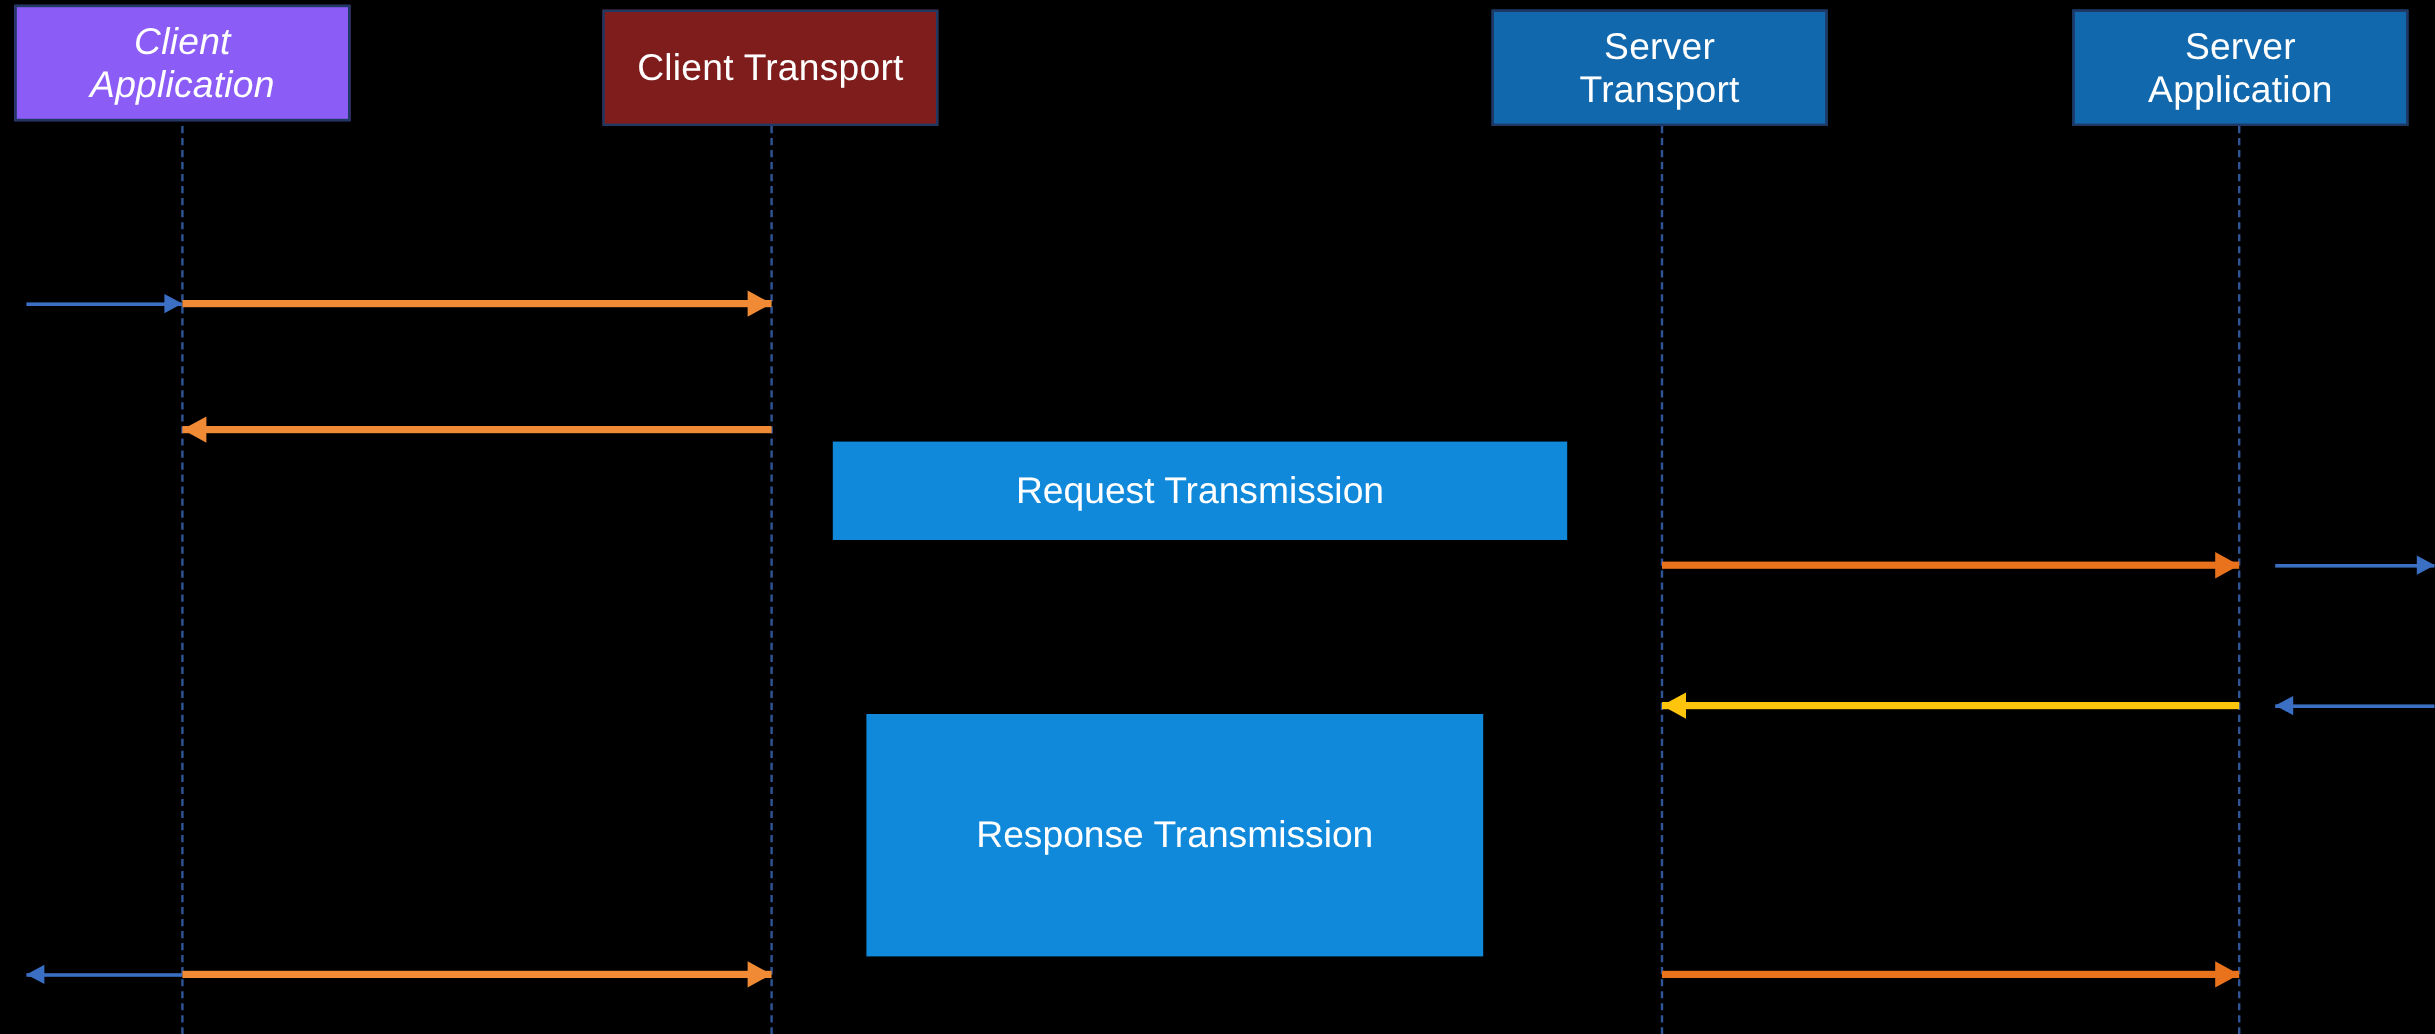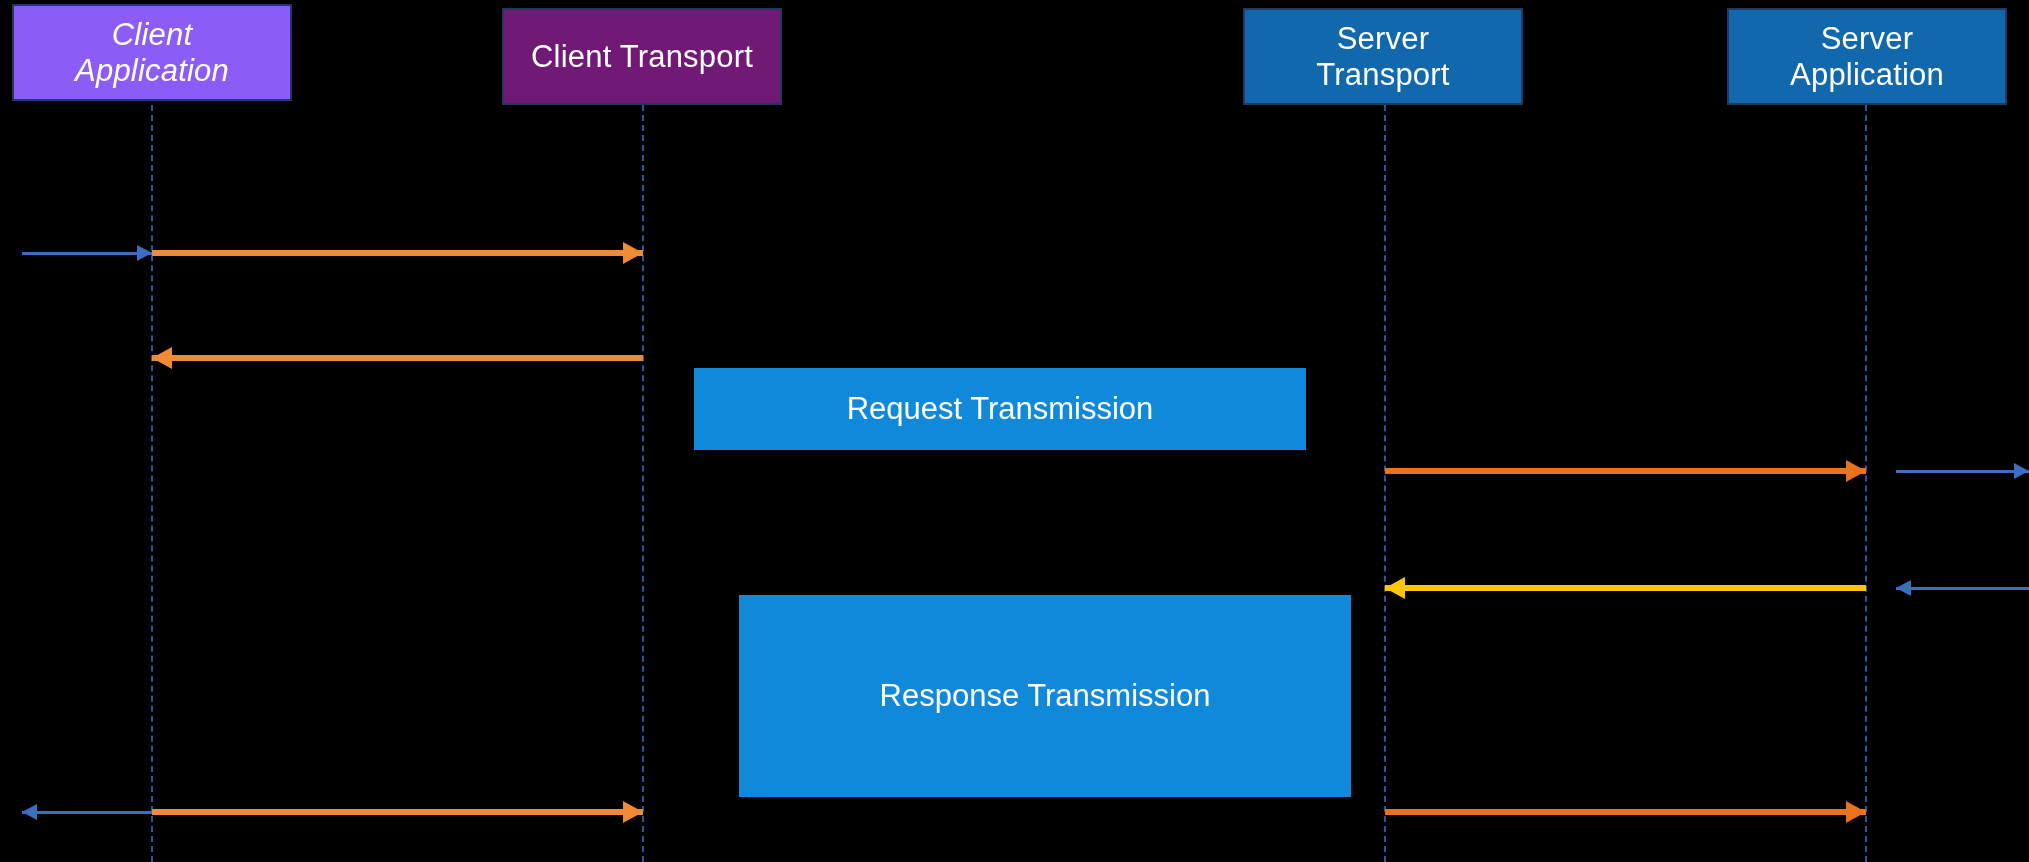--- a/index.html
+++ b/index.html
@@ -138,33 +138,33 @@
       <div class="msg" style="left: 1385px; top: 812px; width: 481px;">
         <div class="line" style="background: rgb(232, 115, 28);"></div>
         <div class="head right" style="border-left-color: rgb(232, 115, 28);"></div>
       </div>
     </div>
   <div id="participants-layer">
       <div class="participant" style="left: 12px; top: 4px; width: 280px; height: 97px; background: #8b5cf6; border-color: rgb(31, 56, 100); font-style: italic;">
         <span class="plabel">Client
 Application</span>
       </div>
-      <div class="participant" style="left: 502px; top: 8px; width: 280px; height: 97px; background: #701a75; border-color: rgb(31, 56, 100);">
+      <div class="participant" style="left: 502px; top: 8px; width: 280px; height: 97px; background: #7f1d1d; border-color: rgb(31, 56, 100);">
         <span class="plabel">Client Transport</span>
       </div>
       <div class="participant" style="left: 1243px; top: 8px; width: 280px; height: 97px; background: rgb(18, 104, 172); border-color: rgb(31, 56, 100);">
         <span class="plabel">Server
 Transport</span>
       </div>
       <div class="participant" style="left: 1727px; top: 8px; width: 280px; height: 97px; background: rgb(18, 104, 172); border-color: rgb(31, 56, 100);">
         <span class="plabel">Server
 Application</span>
       </div>
     </div>
   <div id="banners-layer">
       <div class="banner" style="left: 694px; top: 368px; width: 612px; height: 82px; background: rgb(16, 137, 219);">
         <span>Request Transmission</span>
       </div>
-      <div class="banner" style="left: 739px; top: 595px; width: 612px; height: 202px; background: rgb(16, 137, 219);">
+      <div class="banner" style="left: 722px; top: 595px; width: 514px; height: 202px; background: rgb(16, 137, 219);">
         <span>Response Transmission</span>
       </div>
     </div>
 </div>
 
 </body></html>

